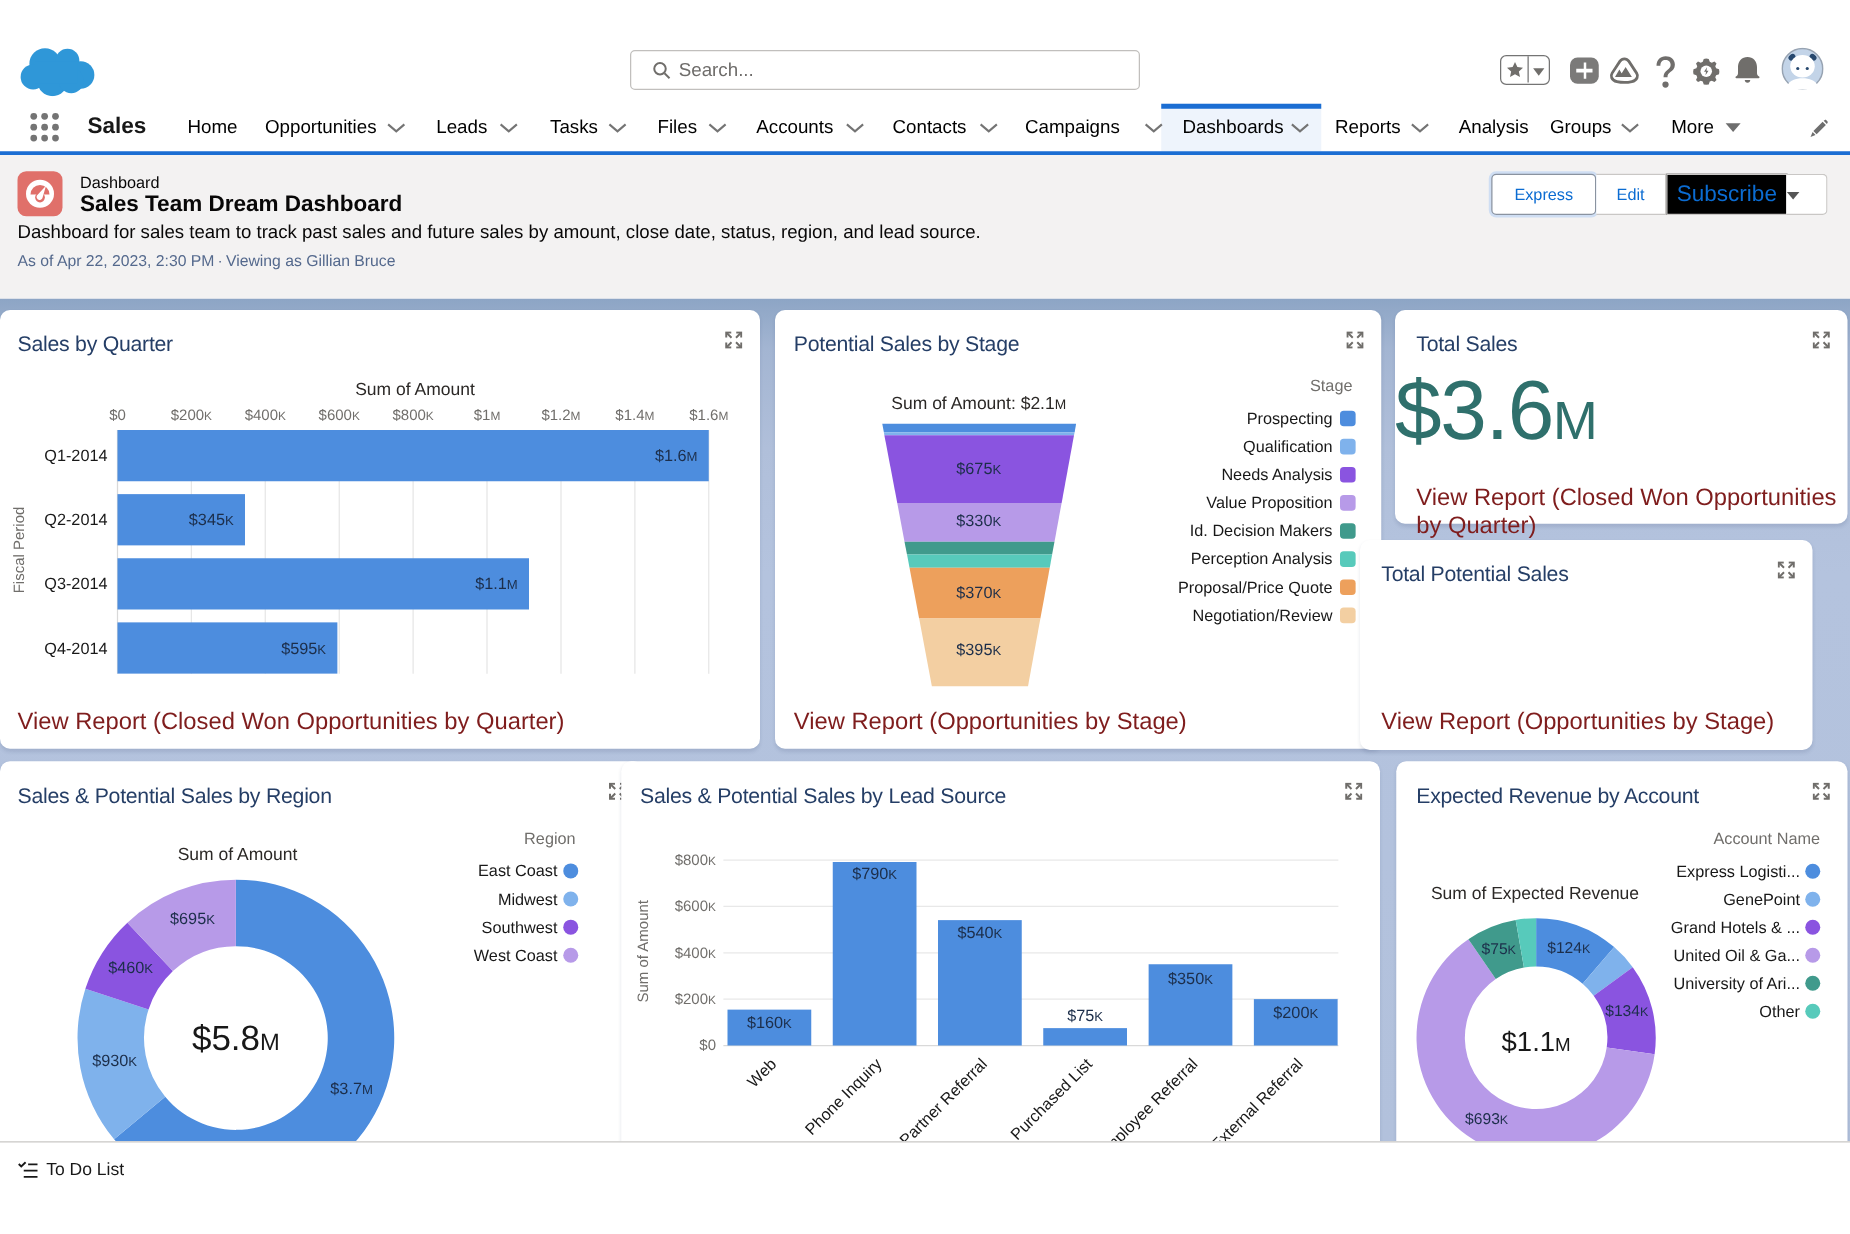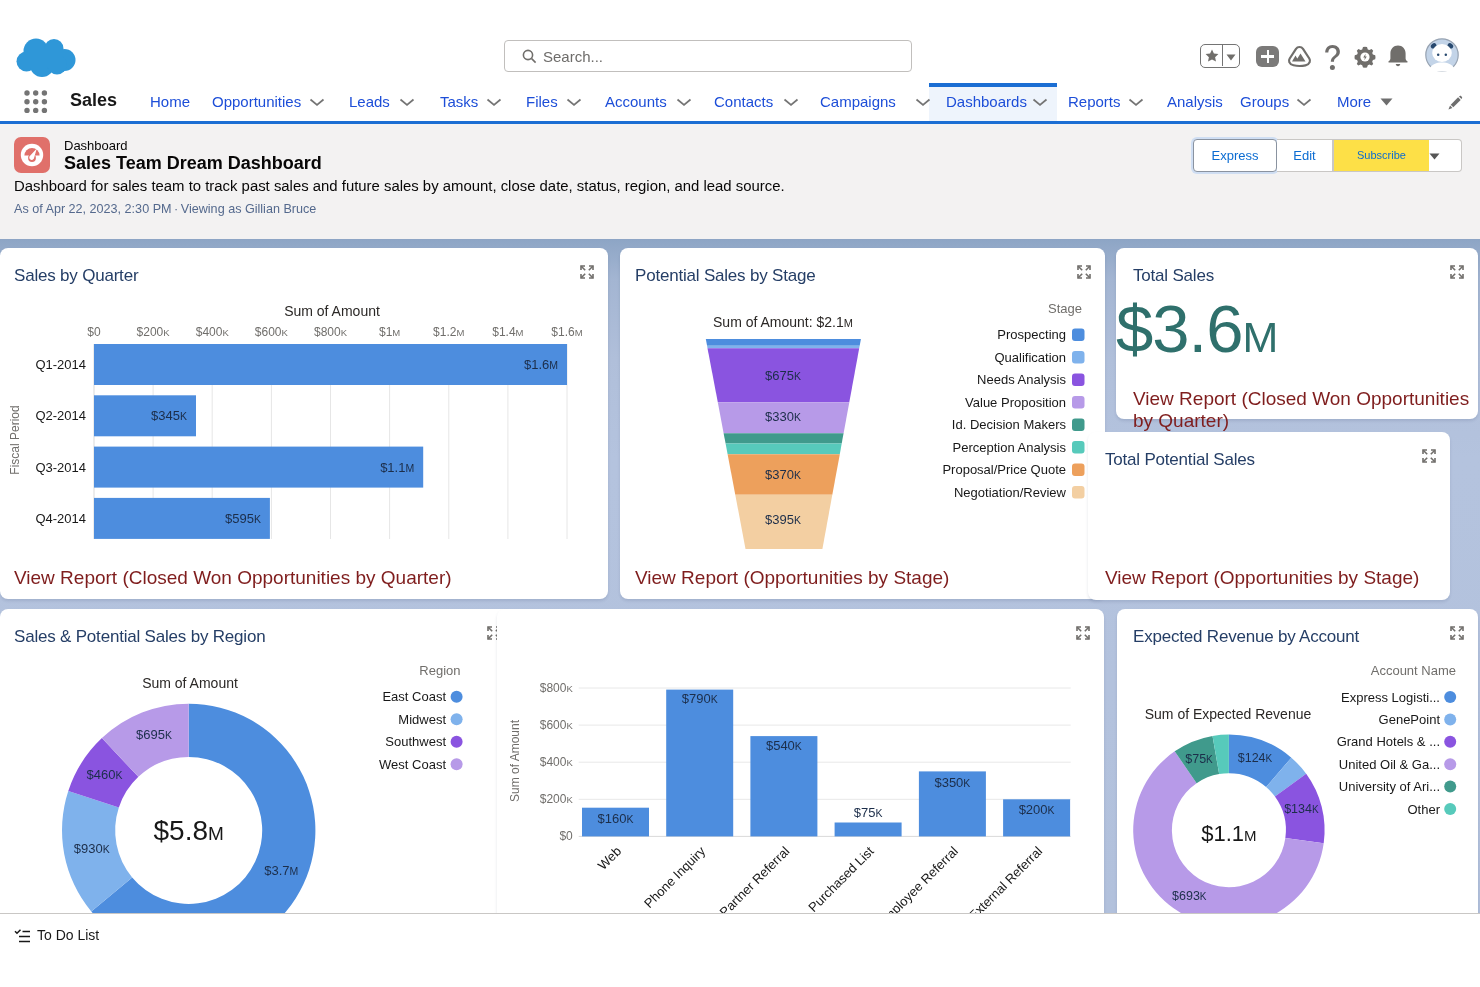--- a/index.html
+++ b/index.html
@@ -6,21 +6,21 @@
 #topbar{position:absolute;left:0;top:0;width:1480px;height:81px;background:#fff}
 #tabbar{position:absolute;left:0;top:81px;width:1480px;height:40px;background:#fff}
 #blueline{position:absolute;left:0;top:121px;width:1480px;height:3px;background:#1b6ed3}
 #pagehead{position:absolute;left:0;top:124px;width:1480px;height:115px;background:#f3f2f2}
 #dash{position:absolute;left:0;top:239px;width:1480px;height:674px;background:linear-gradient(180deg,#8da5c5 0px,#a3b5d2 40px,#b0bfda 120px,#b4c3de 220px,#b2c1dc 100%);overflow:hidden}
 #utilbar{position:absolute;left:0;top:913px;width:1480px;height:74px;background:#fff;border-top:1px solid #c9c7c5}
 .card{position:absolute;background:#fff;border-radius:8px;box-shadow:0 2px 3px rgba(30,50,90,.12)}
 .ctitle{position:absolute;left:14px;top:18px;font-size:17px;color:#253e66;letter-spacing:-0.2px}
 .expand{position:absolute;top:17px;right:14px}
 .vlink{position:absolute;font-size:19px;color:#7f1d1d}
-.tab{font-size:15px;color:#1d4ed8}
+.tab{font-size:15px;color:#000000}
 svg{display:block}
 </style></head><body>
 <div id="topbar">
 <svg class="abs" style="left:16px;top:35px" width="60" height="42" viewBox="0 0 60 42">
       <circle cx="20" cy="16" r="12.5" fill="#2f97d8"></circle>
       <circle cx="38" cy="13.5" r="9.5" fill="#2f97d8"></circle>
       <circle cx="48.5" cy="25" r="11" fill="#2f97d8"></circle>
       <circle cx="10.5" cy="26.5" r="10" fill="#2f97d8"></circle>
       <circle cx="26" cy="30" r="12" fill="#2f97d8"></circle>
       <circle cx="41" cy="29.5" r="10" fill="#2f97d8"></circle>
@@ -150,21 +150,21 @@
         <circle cx="13" cy="16" r="3.9" fill="#e0706a"></circle>
         <path d="M17.8 6.6 L 14.9 16.6 A 2.45 2.45 0 1 1 11.3 13.5 Z" fill="#fff"></path>
       </svg>
     </div>
 <div class="abs" style="left:64px;top:14px;font-size:13px;color:#080707">Dashboard</div>
 <div class="abs" style="left:64px;top:29px;font-size:18px;font-weight:700;color:#080707">Sales Team Dream Dashboard</div>
 <div class="abs" style="left:14px;top:54px;font-size:14.9px;color:#080707">Dashboard for sales team to track past sales and future sales by amount, close date, status, region, and lead source.</div>
 <div class="abs" style="left:14px;top:78px;font-size:12.6px;color:#54698d">As of Apr 22, 2023, 2:30 PM · Viewing as Gillian Bruce</div>
 <div style="position:absolute;top:15px;height:33px;background:#fff;border:1px solid #c9c7c5;font-size:13px;color:#0b6cd2;text-align:center;left:1193px;width:84px;line-height:31px;border-radius:4px;box-shadow:0 0 0 2px #cfdef3;border-color:#8a93a0">Express</div>
 <div style="position:absolute;top:15px;height:33px;background:#fff;border:1px solid #c9c7c5;font-size:13px;color:#0b6cd2;text-align:center;left:1277px;width:56px;line-height:31px;border-left:none">Edit</div>
-<div style="position:absolute;top:15px;height:33px;background:#fde047;border:1px solid #c9c7c5;font-size:11px;color:#0b6cd2;text-align:center;left:1333px;width:97px;line-height:31px">Subscribe</div>
+<div style="position:absolute;top:15px;height:33px;background:#000000;border:1px solid #c9c7c5;font-size:18px;color:#0b6cd2;text-align:center;left:1333px;width:97px;line-height:31px">Subscribe</div>
 <div style="position:absolute;top:15px;height:33px;background:#fff;border:1px solid #c9c7c5;font-size:13px;color:#0b6cd2;text-align:center;left:1429px;width:33px;line-height:31px;border-left:none;border-radius:0 4px 4px 0">
       <svg style="margin-top:13px" width="11" height="7" viewBox="0 0 11 7">
         <path fill="#565656" d="M0.5 0.5 L10.5 0.5 5.5 6.5 Z"></path>
       </svg>
     </div>
 </div>
 <div id="dash">
 <div class="card" style="left:0px;top:9px;width:608px;height:351px">
       <div class="ctitle" style="left:14px">Sales by Quarter</div>
       <div class="expand">
@@ -296,20 +296,21 @@
         <circle cx="456.6" cy="87.7" r="6" fill="#4d8dde"></circle>
         <text x="446" y="114.7" font-size="13" fill="#181818" text-anchor="end">Midwest</text>
         <circle cx="456.6" cy="110.2" r="6" fill="#7fb2ec"></circle>
         <text x="446" y="137.2" font-size="13" fill="#181818" text-anchor="end">Southwest</text>
         <circle cx="456.6" cy="132.7" r="6" fill="#8a54e0"></circle>
         <text x="446" y="159.7" font-size="13" fill="#181818" text-anchor="end">West Coast</text>
         <circle cx="456.6" cy="155.2" r="6" fill="#b79ae8"></circle>
       </svg>
     </div>
 <div class="card" style="left:497px;top:370px;width:607px;height:350px">
+      <div class="ctitle" style="left:15px">Sales &amp; Potential Sales by Lead Source</div>
       <div class="expand">
         <svg width="14" height="14" viewBox="0 0 14 14" fill="none" stroke="#706e6b" stroke-width="1.6">
           <path d="M1 5 L1 1 L5 1 M9 1 L13 1 L13 5 M13 9 L13 13 L9 13 M5 13 L1 13 L1 9"></path>
           <path d="M1.2 1.2 L5.2 5.2 M12.8 1.2 L8.8 5.2 M12.8 12.8 L8.8 8.8 M1.2 12.8 L5.2 8.8"></path>
         </svg>
       </div>
       <svg class="abs" style="left:0;top:0" width="607" height="350" viewBox="0 0 607 350">
         <text x="21.7" y="152" font-size="12" fill="#706e6b" text-anchor="middle" transform="rotate(-90 21.7 152)">Sum of Amount</text>
         <line x1="81.7" y1="79.0" x2="573.7" y2="79.0" stroke="#e8e8e8"></line>
         <text x="75.8" y="83.0" font-size="12" font-weight="400" fill="#706e6b" text-anchor="end">$800<tspan font-size="9.5">K</tspan></text>

